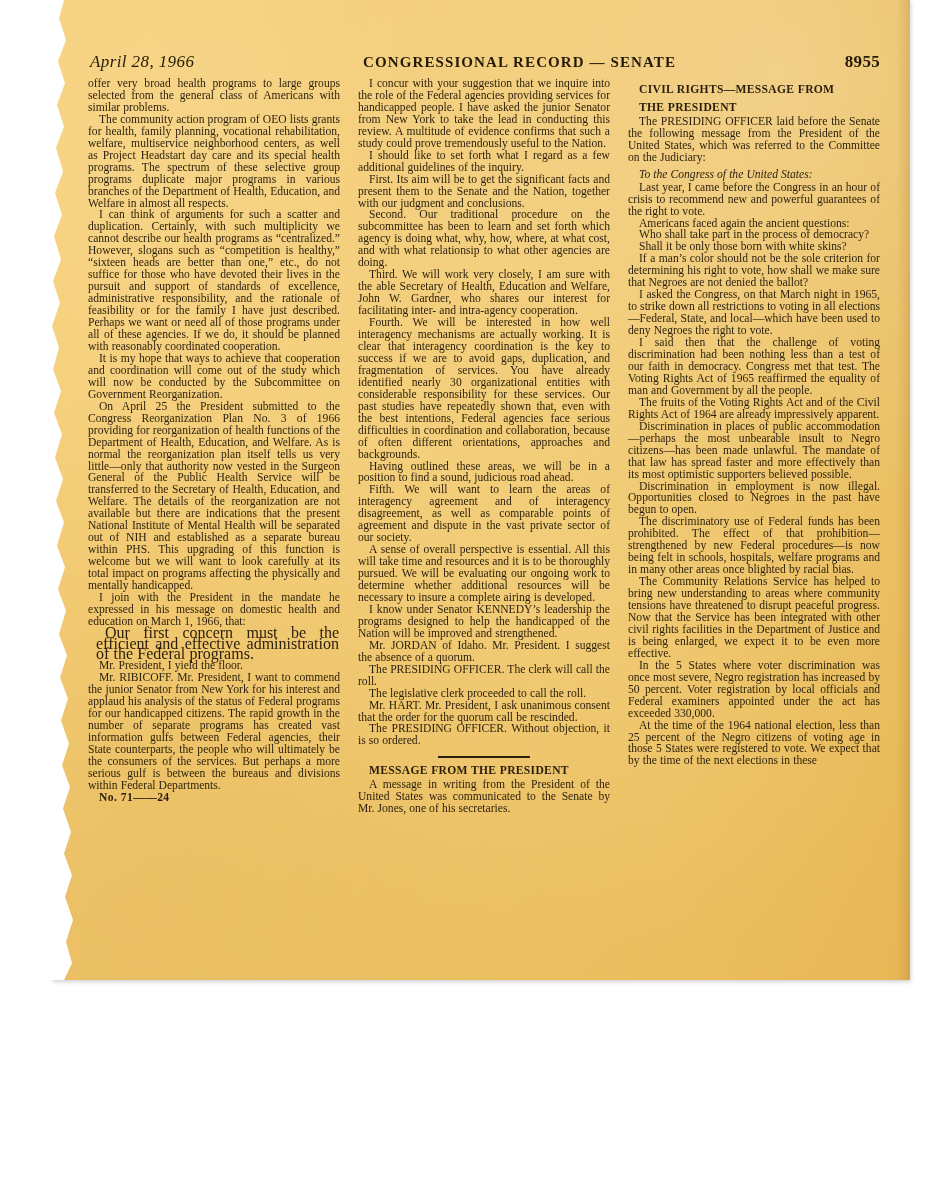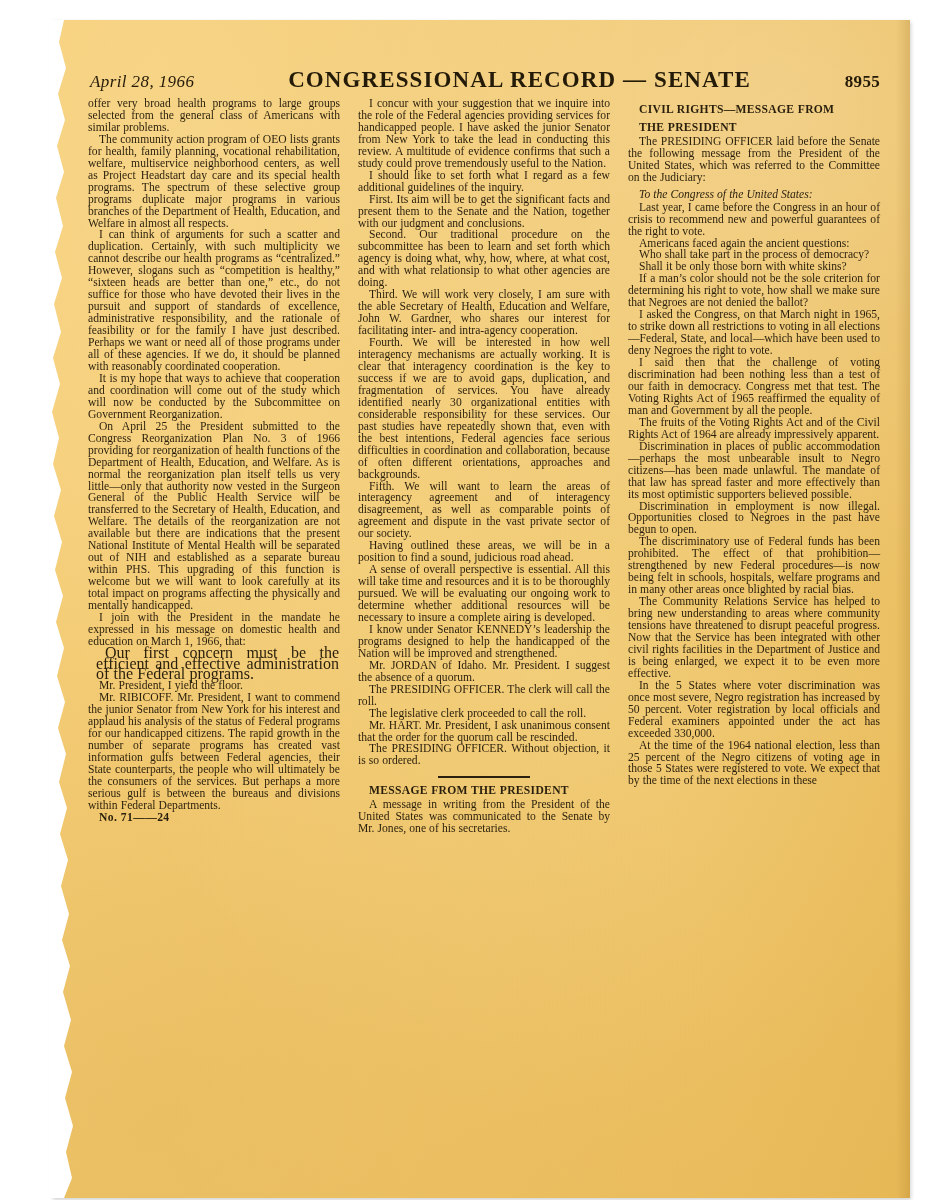--- a/index.html
+++ b/index.html
@@ -11,23 +11,23 @@
     width: 928px;
     height: 1200px;
     overflow: hidden;
     font-family: "Liberation Serif", serif;
   }
 
   
   #page-sheet {
     position: absolute;
     left: 52px;
-    top: 20px;
+    top: 0;
     width: 858px;
-    height: 1178px;
+    height: 980px;
     background:
       radial-gradient(ellipse at 18% 12%, #f7d27e 0%, #f5c969 42%, #efbe58 100%);
     box-shadow: 1px 2px 4px rgba(0,0,0,0.18);
   }
   
   #page-sheet::before {
     content: "";
     position: absolute;
     inset: 0;
     background:
@@ -68,21 +68,21 @@
   #head-date {
     font-family: "Liberation Serif", serif;
     font-style: italic;
     font-size: 17px;
     letter-spacing: 0.4px;
     white-space: nowrap;
   }
   #head-title {
     font-family: "Liberation Serif", serif;
     font-weight: bold;
-    font-size: 23px;
+    font-size: 15px;
     letter-spacing: 1.1px;
     white-space: nowrap;
   }
   #head-page {
     font-family: "Liberation Serif", serif;
     font-weight: bold;
     font-size: 17px;
     letter-spacing: 0.3px;
     margin-top: 14px;
   }
@@ -189,22 +189,22 @@
         <p class="">Mr. RIBICOFF. Mr. President, I want to commend the junior Senator from New York for his interest and applaud his analysis of the status of Federal programs for our handicapped citizens. The rapid growth in the number of separate programs has created vast information gulfs between Federal agencies, their State counterparts, the people who will ultimately be the consumers of the services. But perhaps a more serious gulf is between the bureaus and divisions within Federal Departments.</p>
         <p class="folio">No. 71——24</p>
       </div>
     <div class="column" id="col-2">
         <p class="">I concur with your suggestion that we inquire into the role of the Federal agencies providing services for handicapped people. I have asked the junior Senator from New York to take the lead in conducting this review. A multitude of evidence confirms that such a study could prove tremendously useful to the Nation.</p>
         <p class="">I should like to set forth what I regard as a few additional guidelines of the inquiry.</p>
         <p class="">First. Its aim will be to get the significant facts and present them to the Senate and the Nation, together with our judgment and conclusions.</p>
         <p class="">Second. Our traditional procedure on the subcommittee has been to learn and set forth which agency is doing what, why, how, where, at what cost, and with what relationsip to what other agencies are doing.</p>
         <p class="">Third. We will work very closely, I am sure with the able Secretary of Health, Education and Welfare, John W. Gardner, who shares our interest for facilitating inter- and intra-agency cooperation.</p>
         <p class="">Fourth. We will be interested in how well interagency mechanisms are actually working. It is clear that interagency coordination is the key to success if we are to avoid gaps, duplication, and fragmentation of services. You have already identified nearly 30 organizational entities with considerable responsibility for these services. Our past studies have repeatedly shown that, even with the best intentions, Federal agencies face serious difficulties in coordination and collaboration, because of often different orientations, approaches and backgrounds.</p>
+        <p class="">Having outlined these areas, we will be in a position to find a sound, judicious road ahead.</p>
         <p class="">Fifth. We will want to learn the areas of interagency agreement and of interagency disagreement, as well as comparable points of agreement and dispute in the vast private sector of our society.</p>
-        <p class="">Having outlined these areas, we will be in a position to find a sound, judicious road ahead.</p>
         <p class="">A sense of overall perspective is essential. All this will take time and resources and it is to be thoroughly pursued. We will be evaluating our ongoing work to determine whether additional resources will be necessary to insure a complete airing is developed.</p>
         <p class="">I know under Senator KENNEDY’s leadership the programs designed to help the handicapped of the Nation will be improved and strengthened.</p>
         <p class="">Mr. JORDAN of Idaho. Mr. President. I suggest the absence of a quorum.</p>
         <p class="">The PRESIDING OFFICER. The clerk will call the roll.</p>
         <p class="">The legislative clerk proceeded to call the roll.</p>
         <p class="">Mr. HART. Mr. President, I ask unanimous consent that the order for the quorum call be rescinded.</p>
         <p class="">The PRESIDING OFFICER. Without objection, it is so ordered.</p>
         <div class="rule"></div>
         <p class="heading">MESSAGE FROM THE PRESIDENT</p>
         <p class="">A message in writing from the President of the United States was communicated to the Senate by Mr. Jones, one of his secretaries.</p>

